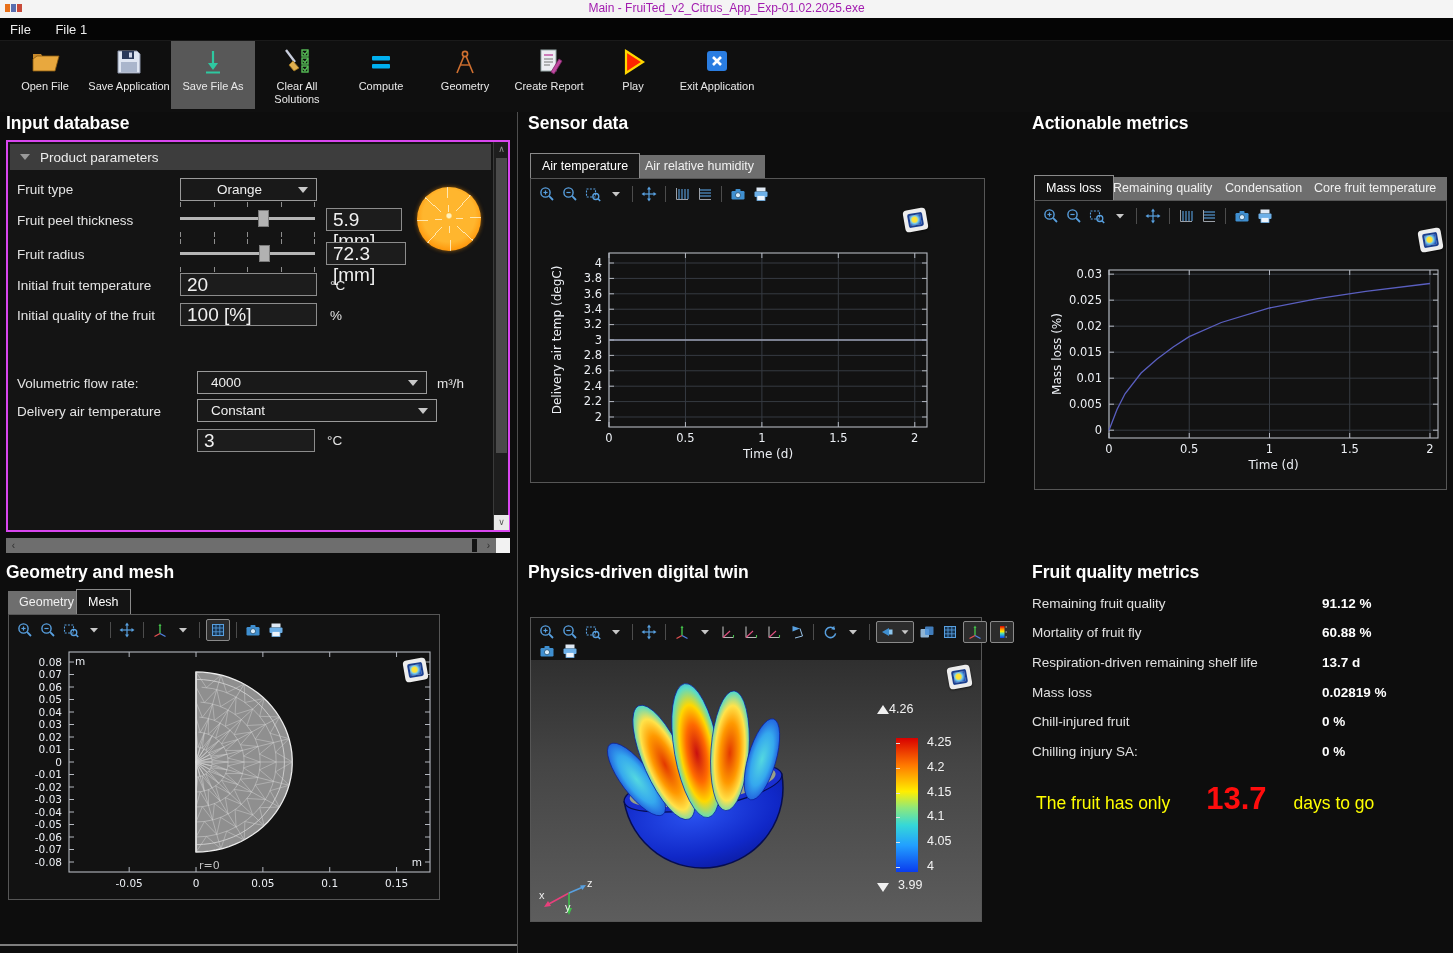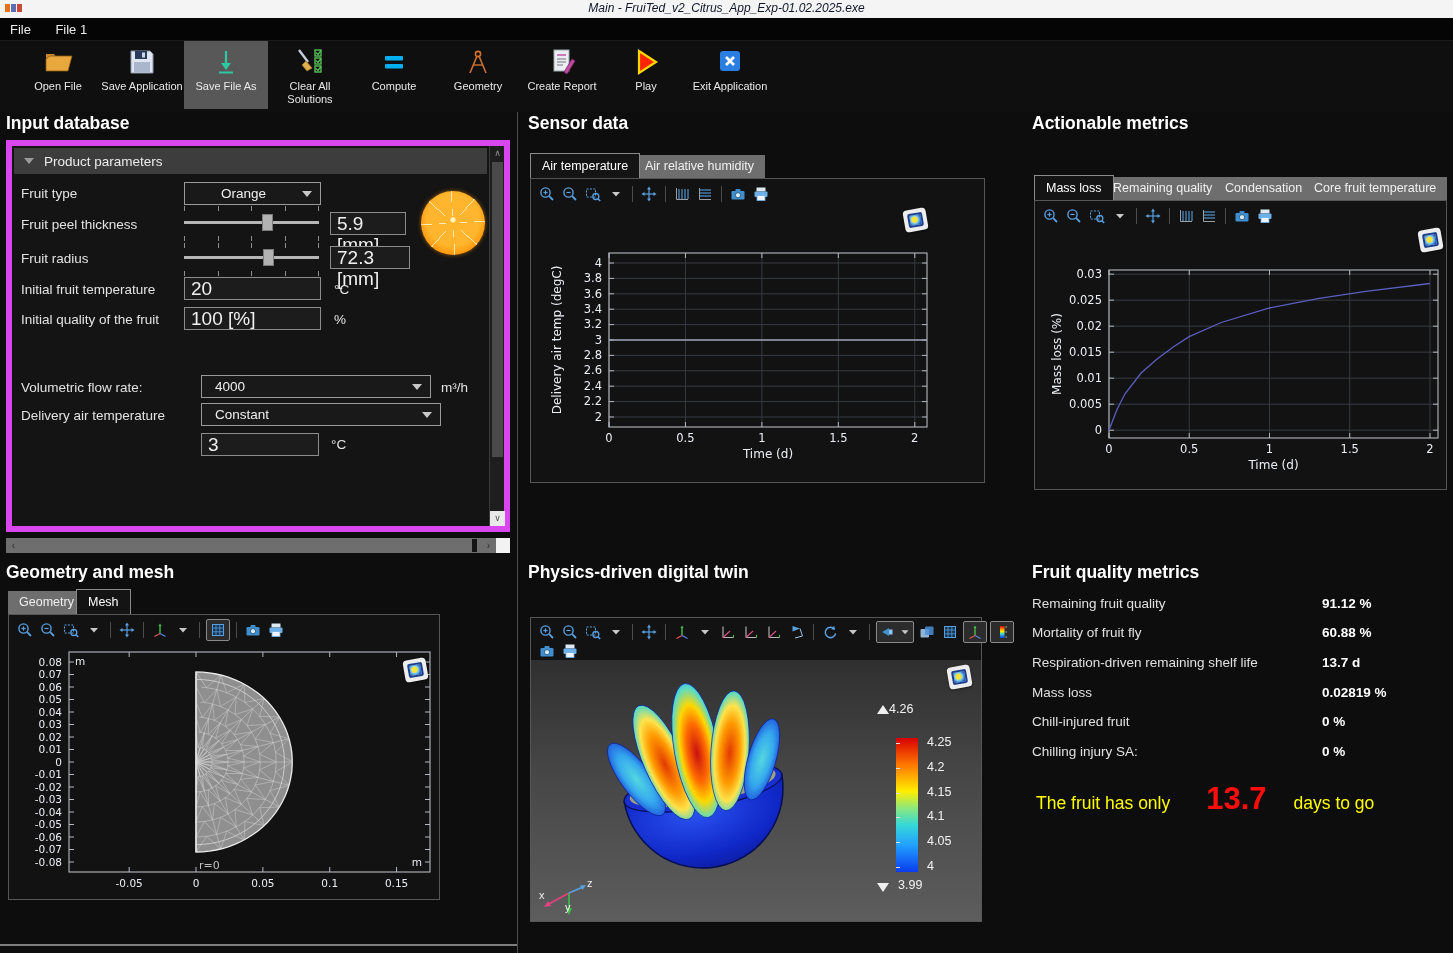--- a/index.html
+++ b/index.html
@@ -3,37 +3,37 @@
 <meta charset="utf-8">
 <style>
   html,body{margin:0;padding:0;background:#000;}
   *{box-sizing:border-box;}
   #app{position:relative;width:1453px;height:953px;background:#0d0d0d;overflow:hidden;
        font-family:"Liberation Sans",sans-serif;color:#e6e6e6;}
   svg text{font-family:"DejaVu Sans",sans-serif;}
 
   
   .titlebar{position:absolute;left:0;top:0;width:1453px;height:18px;background:#f4f4f4;}
-  .titlebar .ttext{position:absolute;left:0;right:0;top:1px;text-align:center;font-size:12px;color:#0f172a;font-style:italic;}
+  .titlebar .ttext{position:absolute;left:0;right:0;top:1px;text-align:center;font-size:12px;color:#a21caf;}
   .applogo{position:absolute;left:5px;top:4px;width:22px;height:8px;display:flex;gap:1px;}
   .applogo i{display:block;width:5px;height:8px;}
   .menubar{position:absolute;left:0;top:18px;width:1453px;height:23px;background:#050505;border-bottom:1px solid #1a1a1a;}
   .menuitem{display:inline-block;padding:0 10px;line-height:23px;font-size:13px;color:#ececec;}
-  .toolbar{position:absolute;left:0;top:41px;width:1453px;height:71px;background:#0f0f0f;display:flex;align-items:flex-start;padding-left:16px;}
+  .toolbar{position:absolute;left:0;top:41px;width:1453px;height:71px;background:#0f0f0f;display:flex;align-items:flex-start;padding-left:3px;}
   .tb{width:84px;height:68px;display:flex;flex-direction:column;align-items:center;padding-top:3px;}
   .tb.on{background:#585858;}
   .tbi{height:36px;display:flex;align-items:center;justify-content:center;}
   .tbl{font-size:11px;line-height:13px;text-align:center;color:#e8e8e8;white-space:pre-line;}
 
   
   .vdivider{position:absolute;left:517px;top:112px;width:1px;height:841px;background:#4e4e4e;}
   .ptitle{position:absolute;font-size:17.5px;font-weight:bold;color:#fff;}
 
   
-  .ipanel{position:absolute;left:6px;top:140px;width:504px;height:392px;background:#141414;border:6px solid #d946ef;}
+  .ipanel{position:absolute;left:6px;top:140px;width:504px;height:392px;background:#141414;border:2px solid #d946ef;}
   .sechdr{position:absolute;left:2px;right:17px;height:26px;background:#3d3d3d;display:flex;align-items:center;}
   .sechdr .tri{width:0;height:0;border-left:5px solid transparent;border-right:5px solid transparent;border-top:6px solid #9a9a9a;margin:0 10px 0 10px;}
   .sechdr .stxt{font-size:13.5px;color:#ececec;}
   .flabel{position:absolute;left:9px;font-size:13.5px;color:#e3e3e3;}
   .funit{position:absolute;font-size:13.5px;color:#e3e3e3;}
   .fselect{position:absolute;height:23px;background:#191919;border:1px solid #9a9a9a;color:#f0f0f0;font-size:13.5px;display:flex;align-items:center;}
   .fselect .sval{flex:1;text-align:center;}
   .fselect.leftal .sval{text-align:left;padding-left:13px;}
   .fselect .scaret{width:0;height:0;border-left:5px solid transparent;border-right:5px solid transparent;border-top:6px solid #c8c8c8;margin-right:8px;}
   .finput{position:absolute;height:23px;background:#1c1c1c;border:1px solid #8c8c8c;color:#f0f0f0;font-size:19px;line-height:21px;padding-left:6px;}

